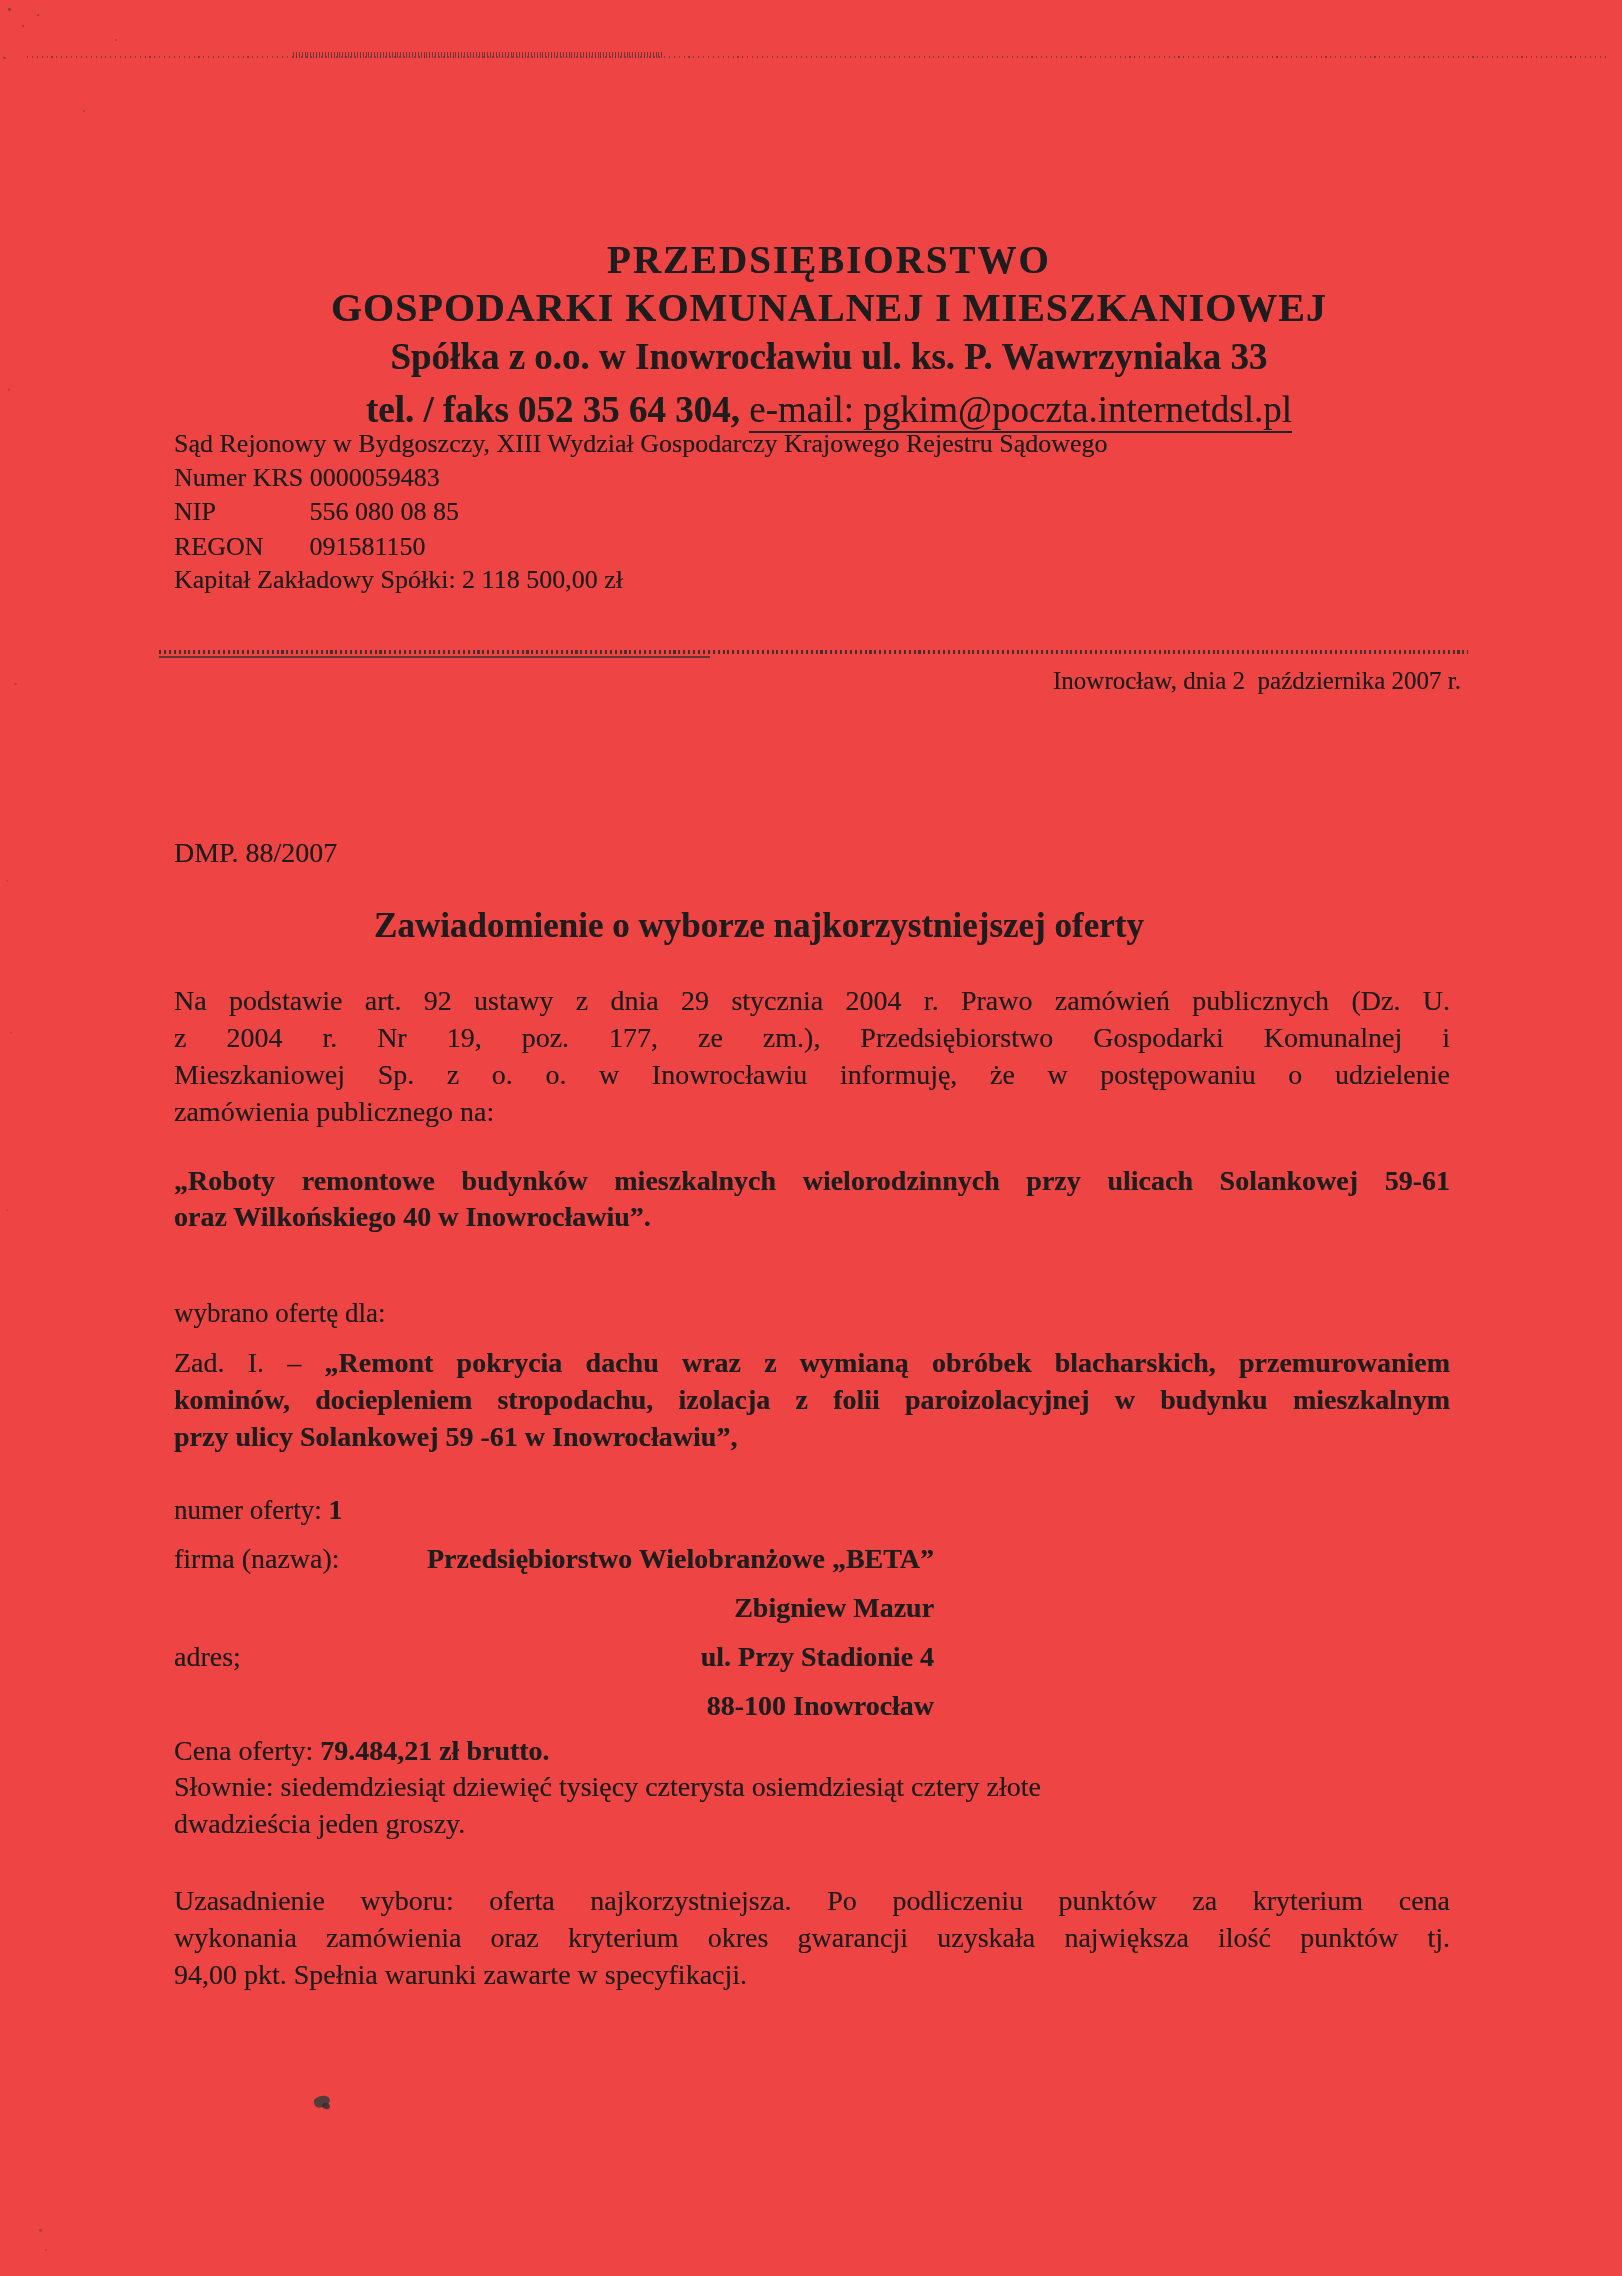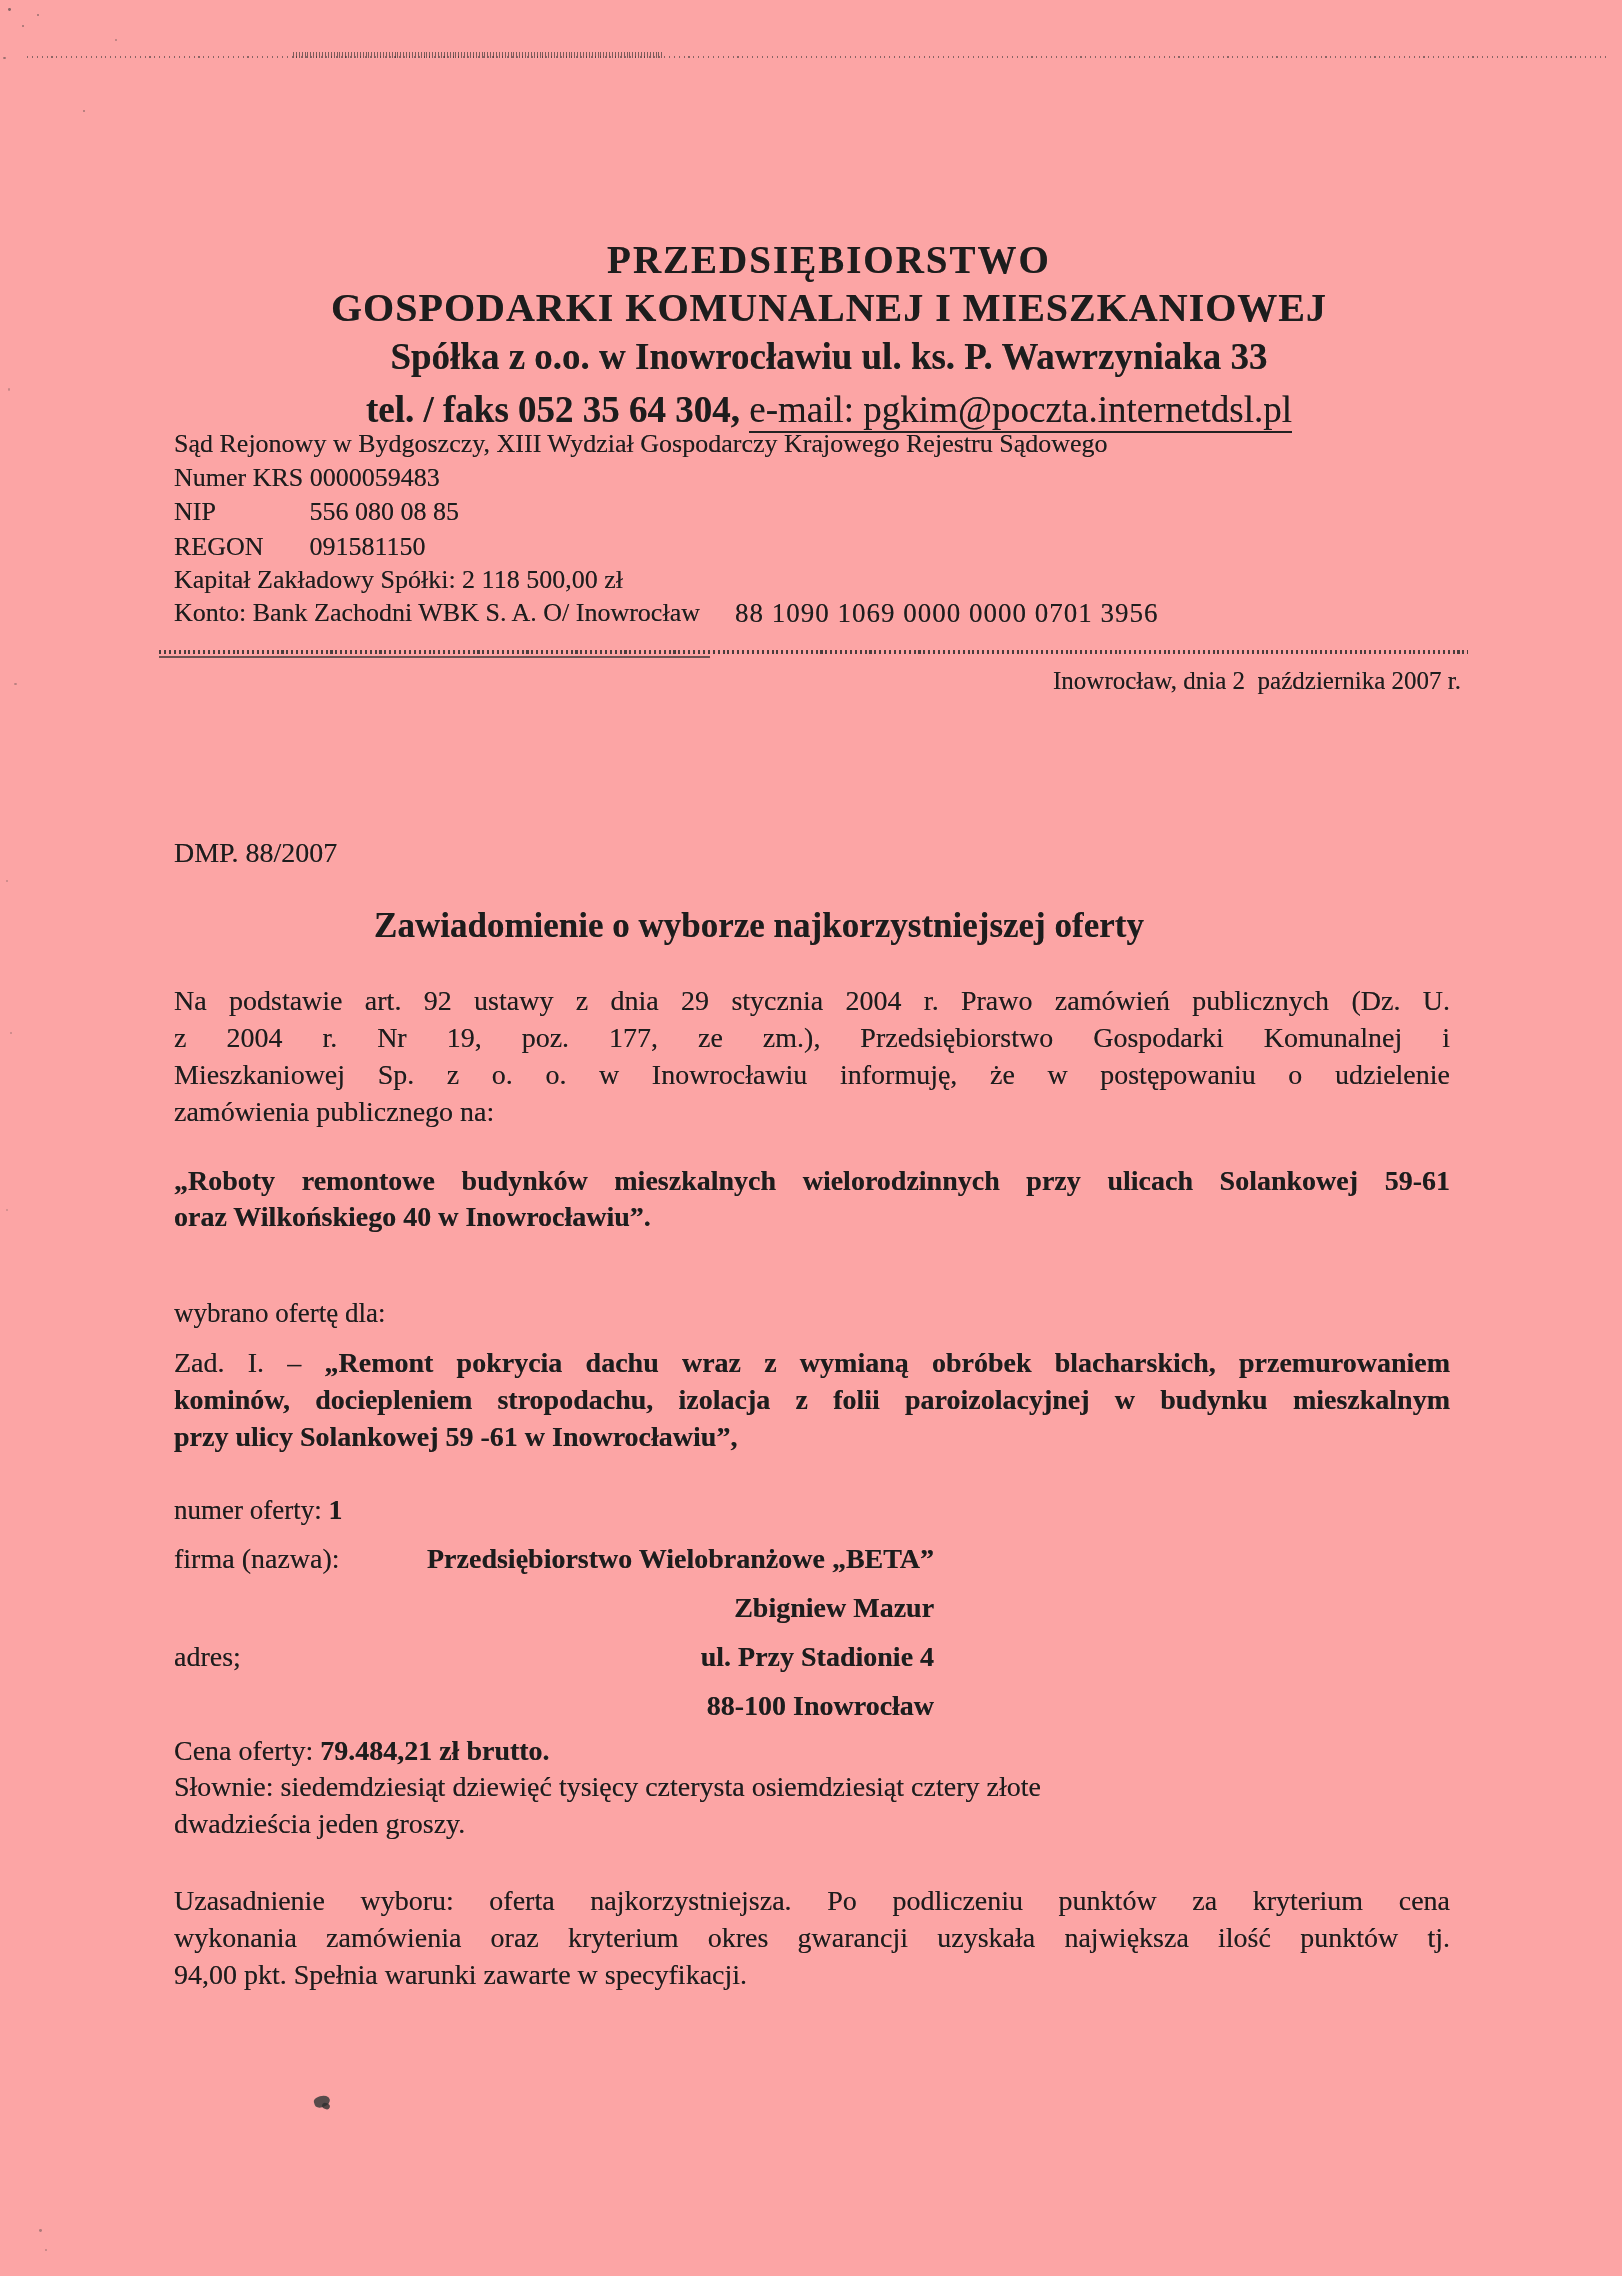--- a/index.html
+++ b/index.html
@@ -1,17 +1,17 @@
 <!DOCTYPE html>
 <html><head>
 <meta charset="utf-8">
 <style>
   html,body{margin:0;padding:0;background:#e8e8e8;}
   .page{
-    position:relative;width:1623px;height:2276px;background:#fca5a5;overflow:hidden;
+    position:relative;width:1623px;height:2276px;background:#ef4444;overflow:hidden;
     font-family:"Liberation Serif", serif;color:#1d1d1d;
     text-shadow:0 0 0.6px rgba(30,30,30,.55);
   }
   .abs{position:absolute;}
   .b{font-weight:bold;}
   .center{text-align:center;}
   
   .org1{left:78px;top:237px;width:1502px;font-size:39px;font-weight:bold;letter-spacing:2px;}
   .org2{left:78px;top:284px;width:1502px;font-size:40px;font-weight:bold;letter-spacing:1px;}
   .org3{left:78px;top:335px;width:1502px;font-size:37px;font-weight:bold;}
@@ -92,24 +92,20 @@
   </div>
   <div class="abs inforow" style="top:497px">
     <span class="lbl">NIP</span>
     <span>556 080 08 85</span>
   </div>
   <div class="abs inforow" style="top:532px">
     <span class="lbl">REGON</span>
     <span>091581150</span>
   </div>
   <div class="abs inforow" style="top:565px">Kapitał Zakładowy Spółki: 2 118 500,00 zł</div>
-  <div class="abs inforow" style="top:598px;width:1307px">
-    <span>Konto: Bank Zachodni WBK S. A. O/ Inowrocław</span>
-    <span class="acct">88 1090 1069 0000 0000 0701 3956</span>
-  </div>
 
   <div class="abs sepdots"></div>
   <div class="abs sepsolid"></div>
 
   <div class="abs dateline">Inowrocław, dnia 2  października 2007 r.</div>
 
   <div class="abs ref">DMP. 88/2007</div>
   <div class="abs title">Zawiadomienie o wyborze najkorzystniejszej oferty</div>
 
   <div class="abs para intro">

